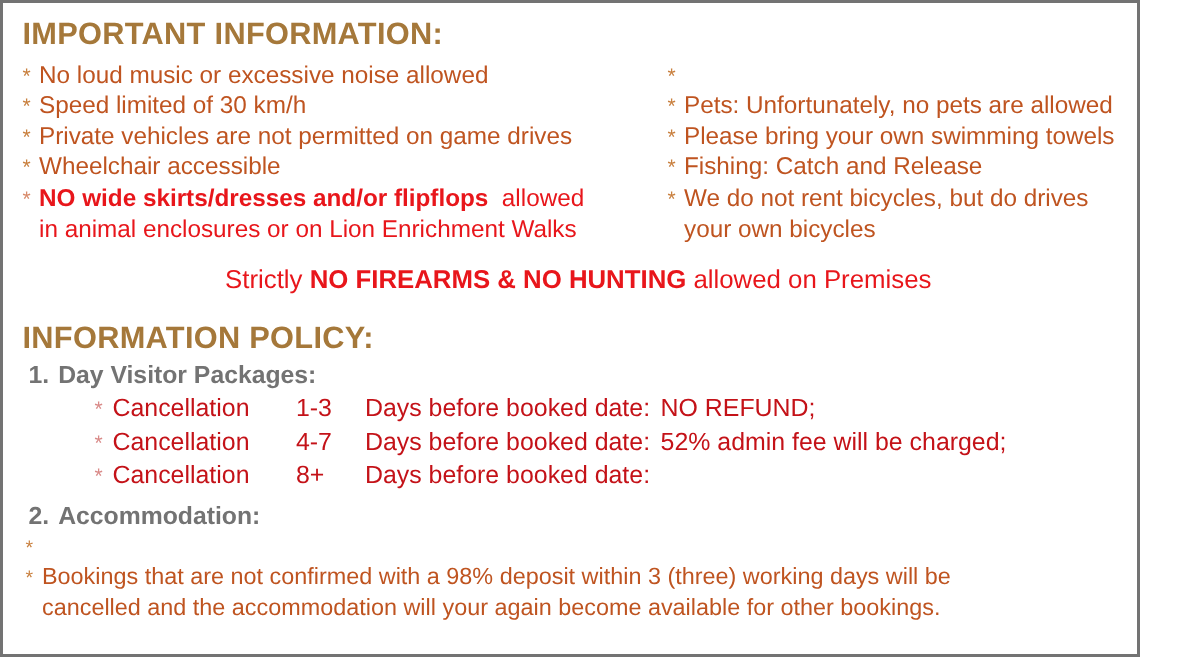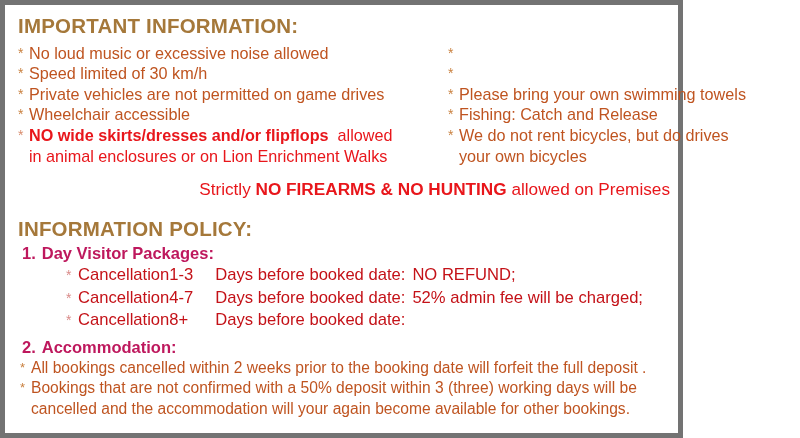--- a/index.html
+++ b/index.html
@@ -8,23 +8,23 @@
     background: #ffffff;
   }
   body {
     width: 800px;
     height: 438px;
     font-family: "Liberation Sans", sans-serif;
     overflow: hidden;
   }
   #sign {
     box-sizing: border-box;
-    width: 683px;
+    width: 760px;
     height: 438px;
-    border: 5px solid #737373;
+    border: 2px solid #737373;
     background: #ffffff;
     position: relative;
   }
   #inner {
     box-sizing: border-box;
     width: 100%;
     height: 100%;
     padding: 6px 8px 0 9px;
     position: relative;
   }
@@ -78,51 +78,51 @@
     line-height: 20.6px;
     padding-left: 11px;
     white-space: nowrap;
   }
   .cont.rb { color: #bf5420; }
 
   .firearms {
     color: #e8161b;
     font-size: 17.2px;
     line-height: 22px;
-    text-align: right;
+    text-align: center;
     padding-left: 10px;
     margin-top: 3px;
     white-space: nowrap;
   }
   .firearms b { font-weight: bold; }
 
   
   .policy { margin-top: 14px; }
 
   .num-item {
-    color: #be185d;
+    color: #737373;
     font-weight: bold;
     font-size: 16.5px;
     line-height: 22px;
     padding-left: 8px;
     white-space: nowrap;
   }
   .num-item .num { margin-right: 6px; }
 
   .canc {
     color: #c41218;
     font-size: 16.6px;
     line-height: 22.5px;
     padding-left: 52px;
     white-space: nowrap;
     display: flex;
   }
   .canc .star { color: #d98a88; width: 12px; flex: 0 0 12px; font-size: 14px; }
   .canc .label { display: inline-block; }
-  .canc .days { display: inline-block; width: 46px; }
+  .canc .days { display: inline-block; width: 46px; margin-left: 31px; }
   .canc .mid { display: inline-block; }
   .canc .result { display: inline-block; padding-left: 7px; }
 
   .acc-li {
     color: #bf5420;
     font-size: 15.6px;
     line-height: 20.6px;
     padding-left: 6px;
     display: flex;
     align-items: flex-start;
@@ -170,20 +170,21 @@
         </div>
         <div class="cont">in animal enclosures or on Lion Enrichment Walks</div>
       </div>
 
       <div class="col col-right">
         <div class="li">
           <span class="star">*</span>
         </div>
         <div class="li">
           <span class="star">*</span>
+          <span class="txt">Pets: Unfortunately, no pets are allowed</span>
         </div>
         <div class="li">
           <span class="star">*</span>
           <span class="txt">Please bring your own swimming towels</span>
         </div>
         <div class="li">
           <span class="star">*</span>
           <span class="txt">Fishing: Catch and Release</span>
         </div>
         <div class="li">
@@ -220,22 +221,21 @@
         <span class="star">*</span>
         <span class="label">Cancellation</span>
         <span class="days">8+</span>
         <span class="mid">Days before booked date:</span>
       </div>
 
       <div class="num-item" style="margin-top:4px"><span class="num">2.</span><span>Accommodation:</span></div>
 
       <div class="acc-li">
         <span class="star">*</span>
-        <span class="txt">All bookings cancelled within 2 weeks prior to the booking date will forfeit the full deposit .</span>
       </div>
       <div class="acc-li">
         <span class="star">*</span>
-        <span class="txt"><span>Bookings that are not confirmed with a 50% deposit within 3 (three) working days will be</span><br><span>cancelled and the accommodation will your again become available for other bookings.</span></span>
+        <span class="txt"><span>Bookings that are not confirmed with a 98% deposit within 3 (three) working days will be</span><br><span>cancelled and the accommodation will your again become available for other bookings.</span></span>
       </div>
 
     </div>
   </div>
 </div>
 
 </body></html>

